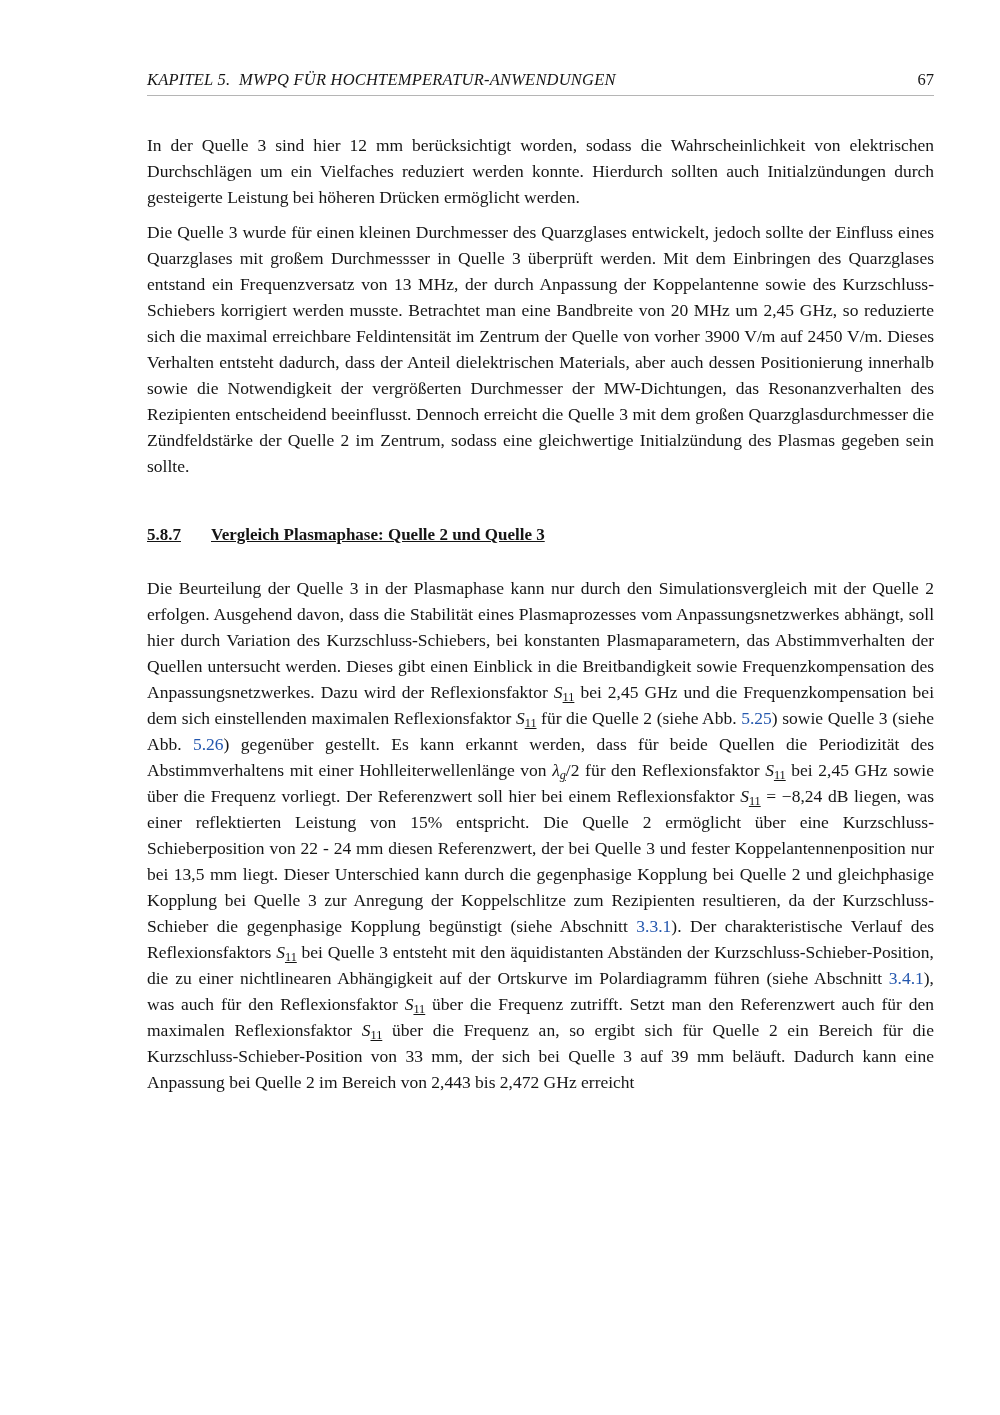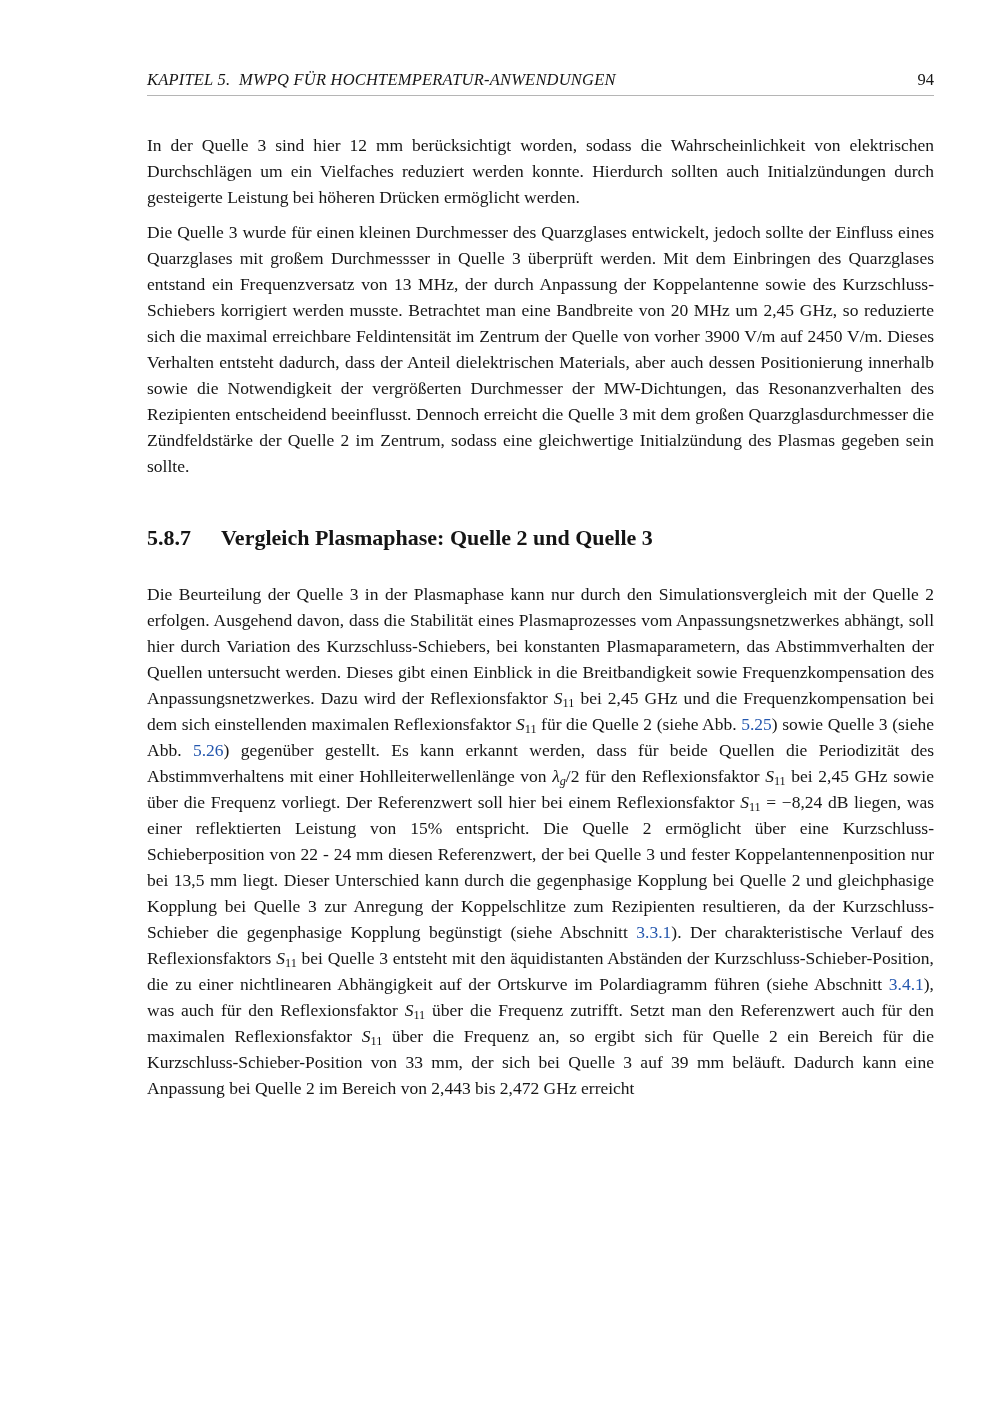--- a/index.html
+++ b/index.html
@@ -39,44 +39,46 @@
     text-align: justify;
     font-size: 17.5px;
     line-height: 26px;
     hyphens: auto;
     -webkit-hyphens: auto;
   }
   .para { margin-bottom: 9px; }
   .section-heading {
     margin-top: 46px;
     margin-bottom: 30px;
-    font-size: 22px;
+    font-size: 17px;
     font-weight: bold;
     text-align: left;
     line-height: 1.2;
+    text-decoration: underline;
   }
   .sec-num { margin-right: 30px; }
   .run-n { }
   .run-l { color: var(--link-color, #2457ae); cursor: pointer; }
   .run-i { font-style: italic; }
   .run-sub, .run-isub {
     font-size: 70%;
     vertical-align: -0.25em;
     line-height: 0;
+    text-decoration: underline;
   }
   .run-isub { font-style: italic; }
 </style>
 </head>
 <body>
 
 <div class="page">
 
   <header class="running-header">
     <span class="header-title">KAPITEL 5.  MWPQ FÜR HOCHTEMPERATUR-ANWENDUNGEN</span>
-    <span class="page-number">94</span>
+    <span class="page-number">67</span>
   </header>
 
   <main class="body-text">
 
     <p class="para">In der Quelle 3 sind hier 12 mm berücksichtigt worden, sodass die Wahrscheinlichkeit von elektrischen Durchschlägen um ein Vielfaches reduziert werden konnte. Hierdurch sollten auch Initialzündungen durch gesteigerte Leistung bei höheren Drücken ermöglicht werden.</p>
 
     <p class="para">Die Quelle 3 wurde für einen kleinen Durchmesser des Quarzglases entwickelt, jedoch sollte der Einfluss eines Quarzglases mit großem Durchmessser in Quelle 3 überprüft werden. Mit dem Einbringen des Quarzglases entstand ein Frequenzversatz von 13 MHz, der durch Anpassung der Koppelantenne sowie des Kurzschluss-Schiebers korrigiert werden musste. Betrachtet man eine Bandbreite von 20 MHz um 2,45 GHz, so reduzierte sich die maximal erreichbare Feldintensität im Zentrum der Quelle von vorher 3900 V/m auf 2450 V/m. Dieses Verhalten entsteht dadurch, dass der Anteil dielektrischen Materials, aber auch dessen Positionierung innerhalb sowie die Notwendigkeit der vergrößerten Durchmesser der MW-Dichtungen, das Resonanzverhalten des Rezipienten entscheidend beeinflusst. Dennoch erreicht die Quelle 3 mit dem großen Quarzglasdurchmesser die Zündfeldstärke der Quelle 2 im Zentrum, sodass eine gleichwertige Initialzündung des Plasmas gegeben sein sollte.</p>
 
     <h2 class="section-heading">
       <span class="sec-num">5.8.7</span><span class="sec-title">Vergleich Plasmaphase: Quelle 2 und Quelle 3</span>

